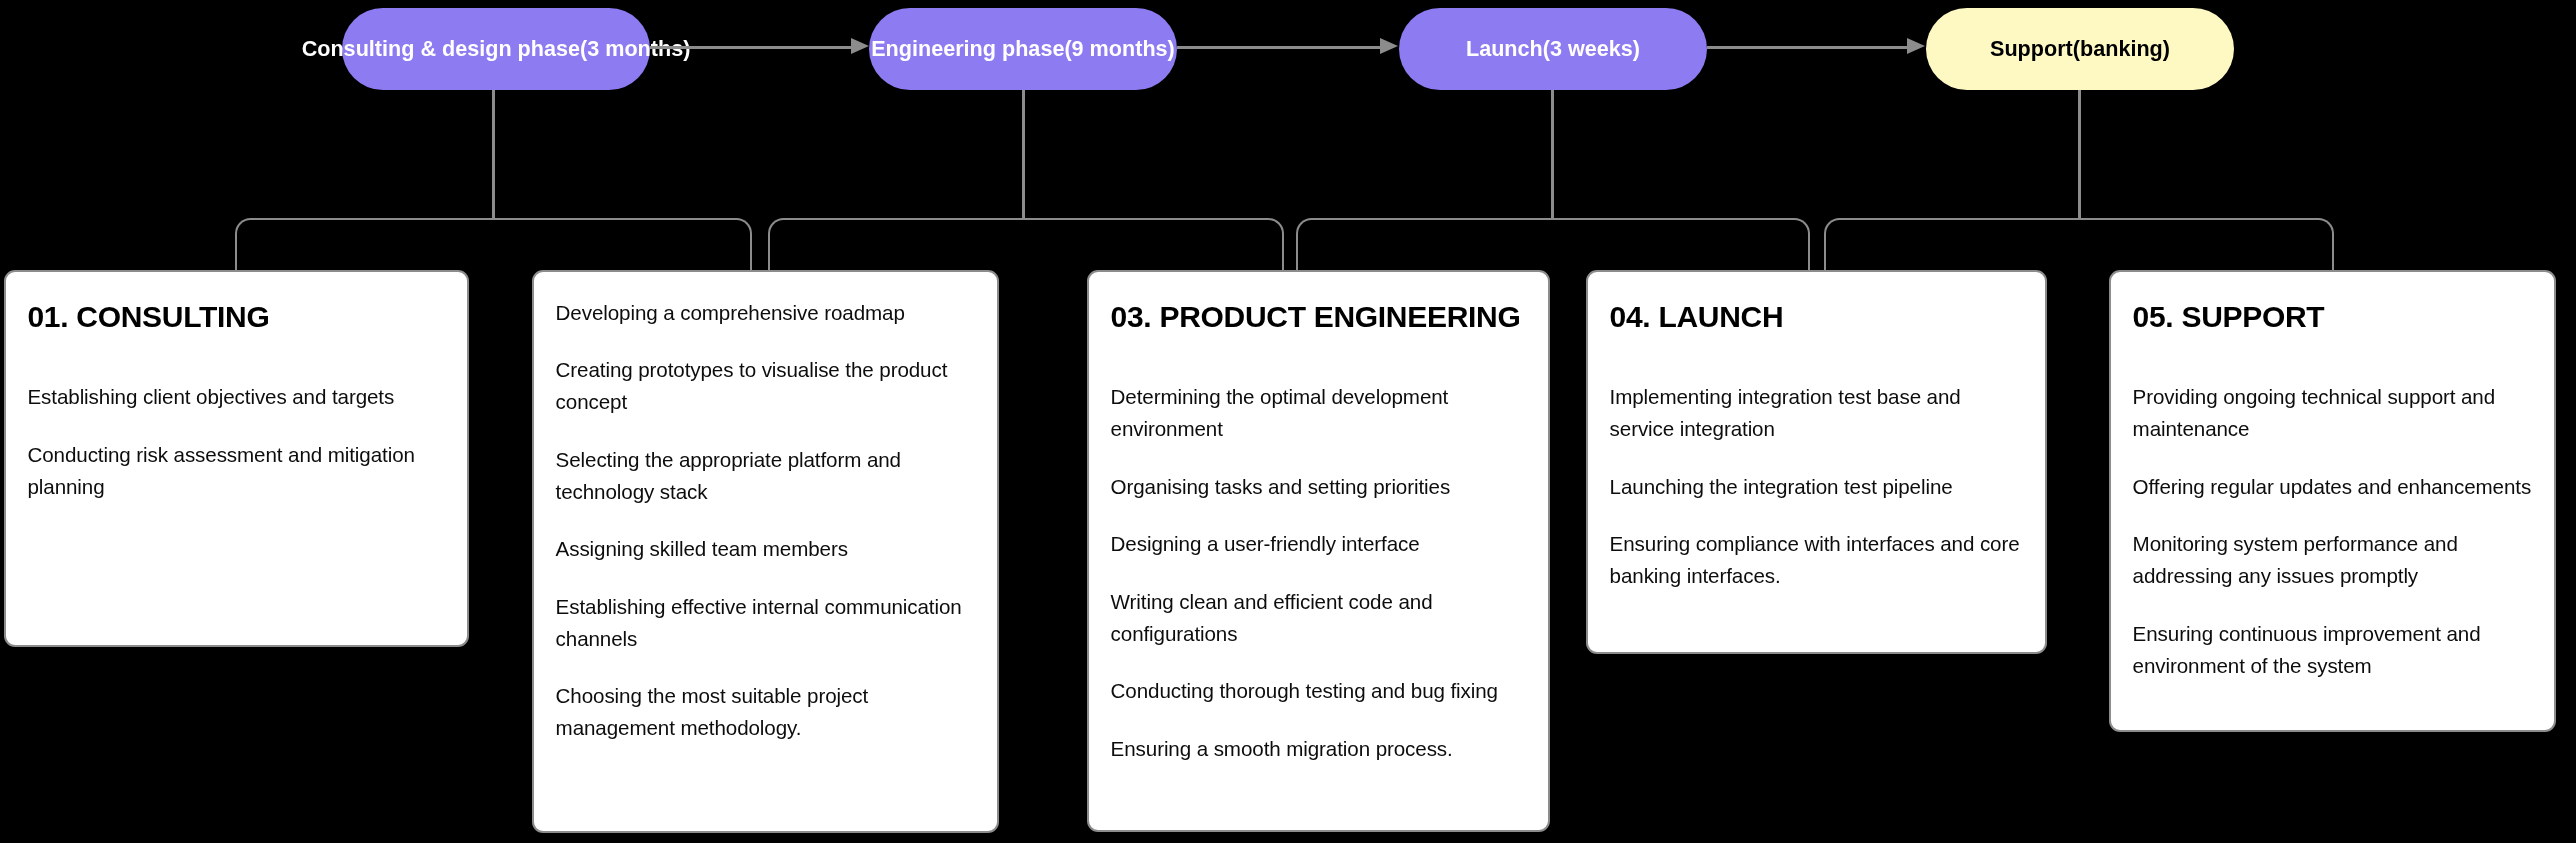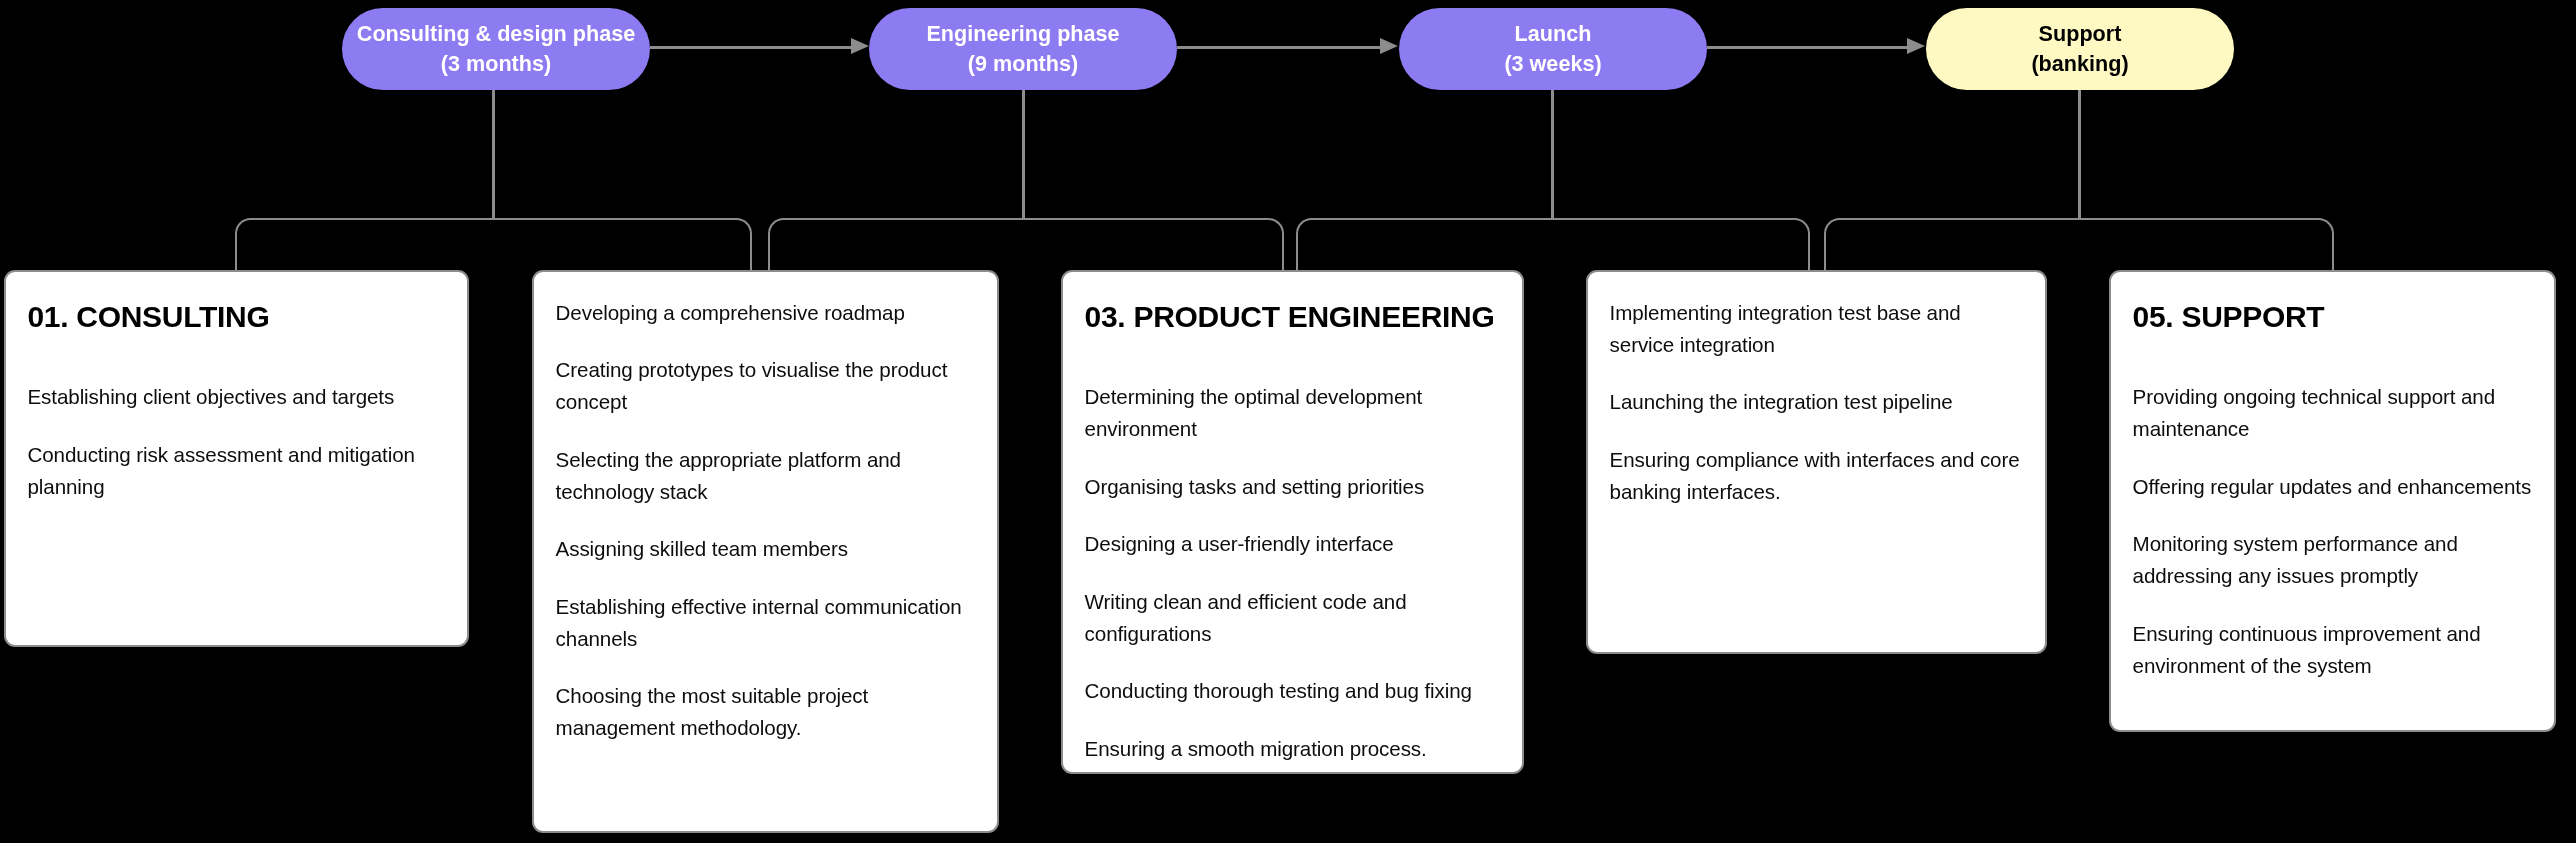--- a/index.html
+++ b/index.html
@@ -4,21 +4,21 @@
 <style>
   html,body{margin:0;padding:0;background:#000;}
   body{
     width:2576px;height:844px;position:relative;overflow:hidden;
     font-family:"Liberation Sans", sans-serif;
   }
 
   
   .pill{
     position:absolute;top:7.8px;height:82px;width:308px;border-radius:41px;
-    display:flex;flex-direction:column;justify-content:center;align-items:center;
+    display:flex;flex-direction:row;justify-content:center;align-items:center;
   }
   .pill .pline{font-size:21.6px;font-weight:600;line-height:30px;white-space:nowrap;}
   .pill.purple{background:#8d7bf2;color:#ffffff;}
   .pill.lime{background:#fef9c3;color:#000000;}
   #pill1{left:342px}#pill2{left:869px}#pill3{left:1399px}#pill4{left:1926px}
 
   
   .hline{position:absolute;top:46px;height:2.9px;background:#8c8c8c;}
   #aline1{left:650px;width:203px}
   #aline2{left:1177px;width:203px}
@@ -45,21 +45,21 @@
   #bracket4{left:1824px;width:510px}
 
   
   .card{
     position:absolute;top:270px;background:#ffffff;color:#0d0d0d;
     border:2.9px solid #8c8c8c;border-radius:11px;box-sizing:border-box;
     padding:24.5px 21.6px;
   }
   #card1{left:3.9px;width:465px;height:377px}
   #card2{left:532px;width:467px;height:563px}
-  #card3{left:1061px;width:463px;height:504px}
+  #card3{left:1087px;width:463px;height:562px}
   #card4{left:1586px;width:461px;height:384px}
   #card5{left:2109px;width:447px;height:462px}
   .card h2{
     margin:3.9px 0 47px 0;font-size:30px;font-weight:600;color:#000;
     letter-spacing:-0.3px;white-space:nowrap;
   }
   .card p{
     margin:0 0 25.5px 0;font-size:20.6px;line-height:32px;font-weight:500;
     letter-spacing:-0.1px;
   }
@@ -123,20 +123,21 @@
     <h2>03. PRODUCT ENGINEERING</h2>
     <p>Determining the optimal development environment</p>
     <p>Organising tasks and setting priorities</p>
     <p>Designing a user-friendly interface</p>
     <p>Writing clean and efficient code and configurations</p>
     <p>Conducting thorough testing and bug fixing</p>
     <p>Ensuring a smooth migration process.</p>
   </div>
 
   <div class="card" id="card4">
+    <h2>04. LAUNCH</h2>
     <p>Implementing integration test base and service integration</p>
     <p>Launching the integration test pipeline</p>
     <p>Ensuring compliance with interfaces and core banking interfaces.</p>
   </div>
 
   <div class="card" id="card5">
     <h2>05. SUPPORT</h2>
     <p>Providing ongoing technical support and maintenance</p>
     <p>Offering regular updates and enhancements</p>
     <p>Monitoring system performance and addressing any issues promptly</p>

